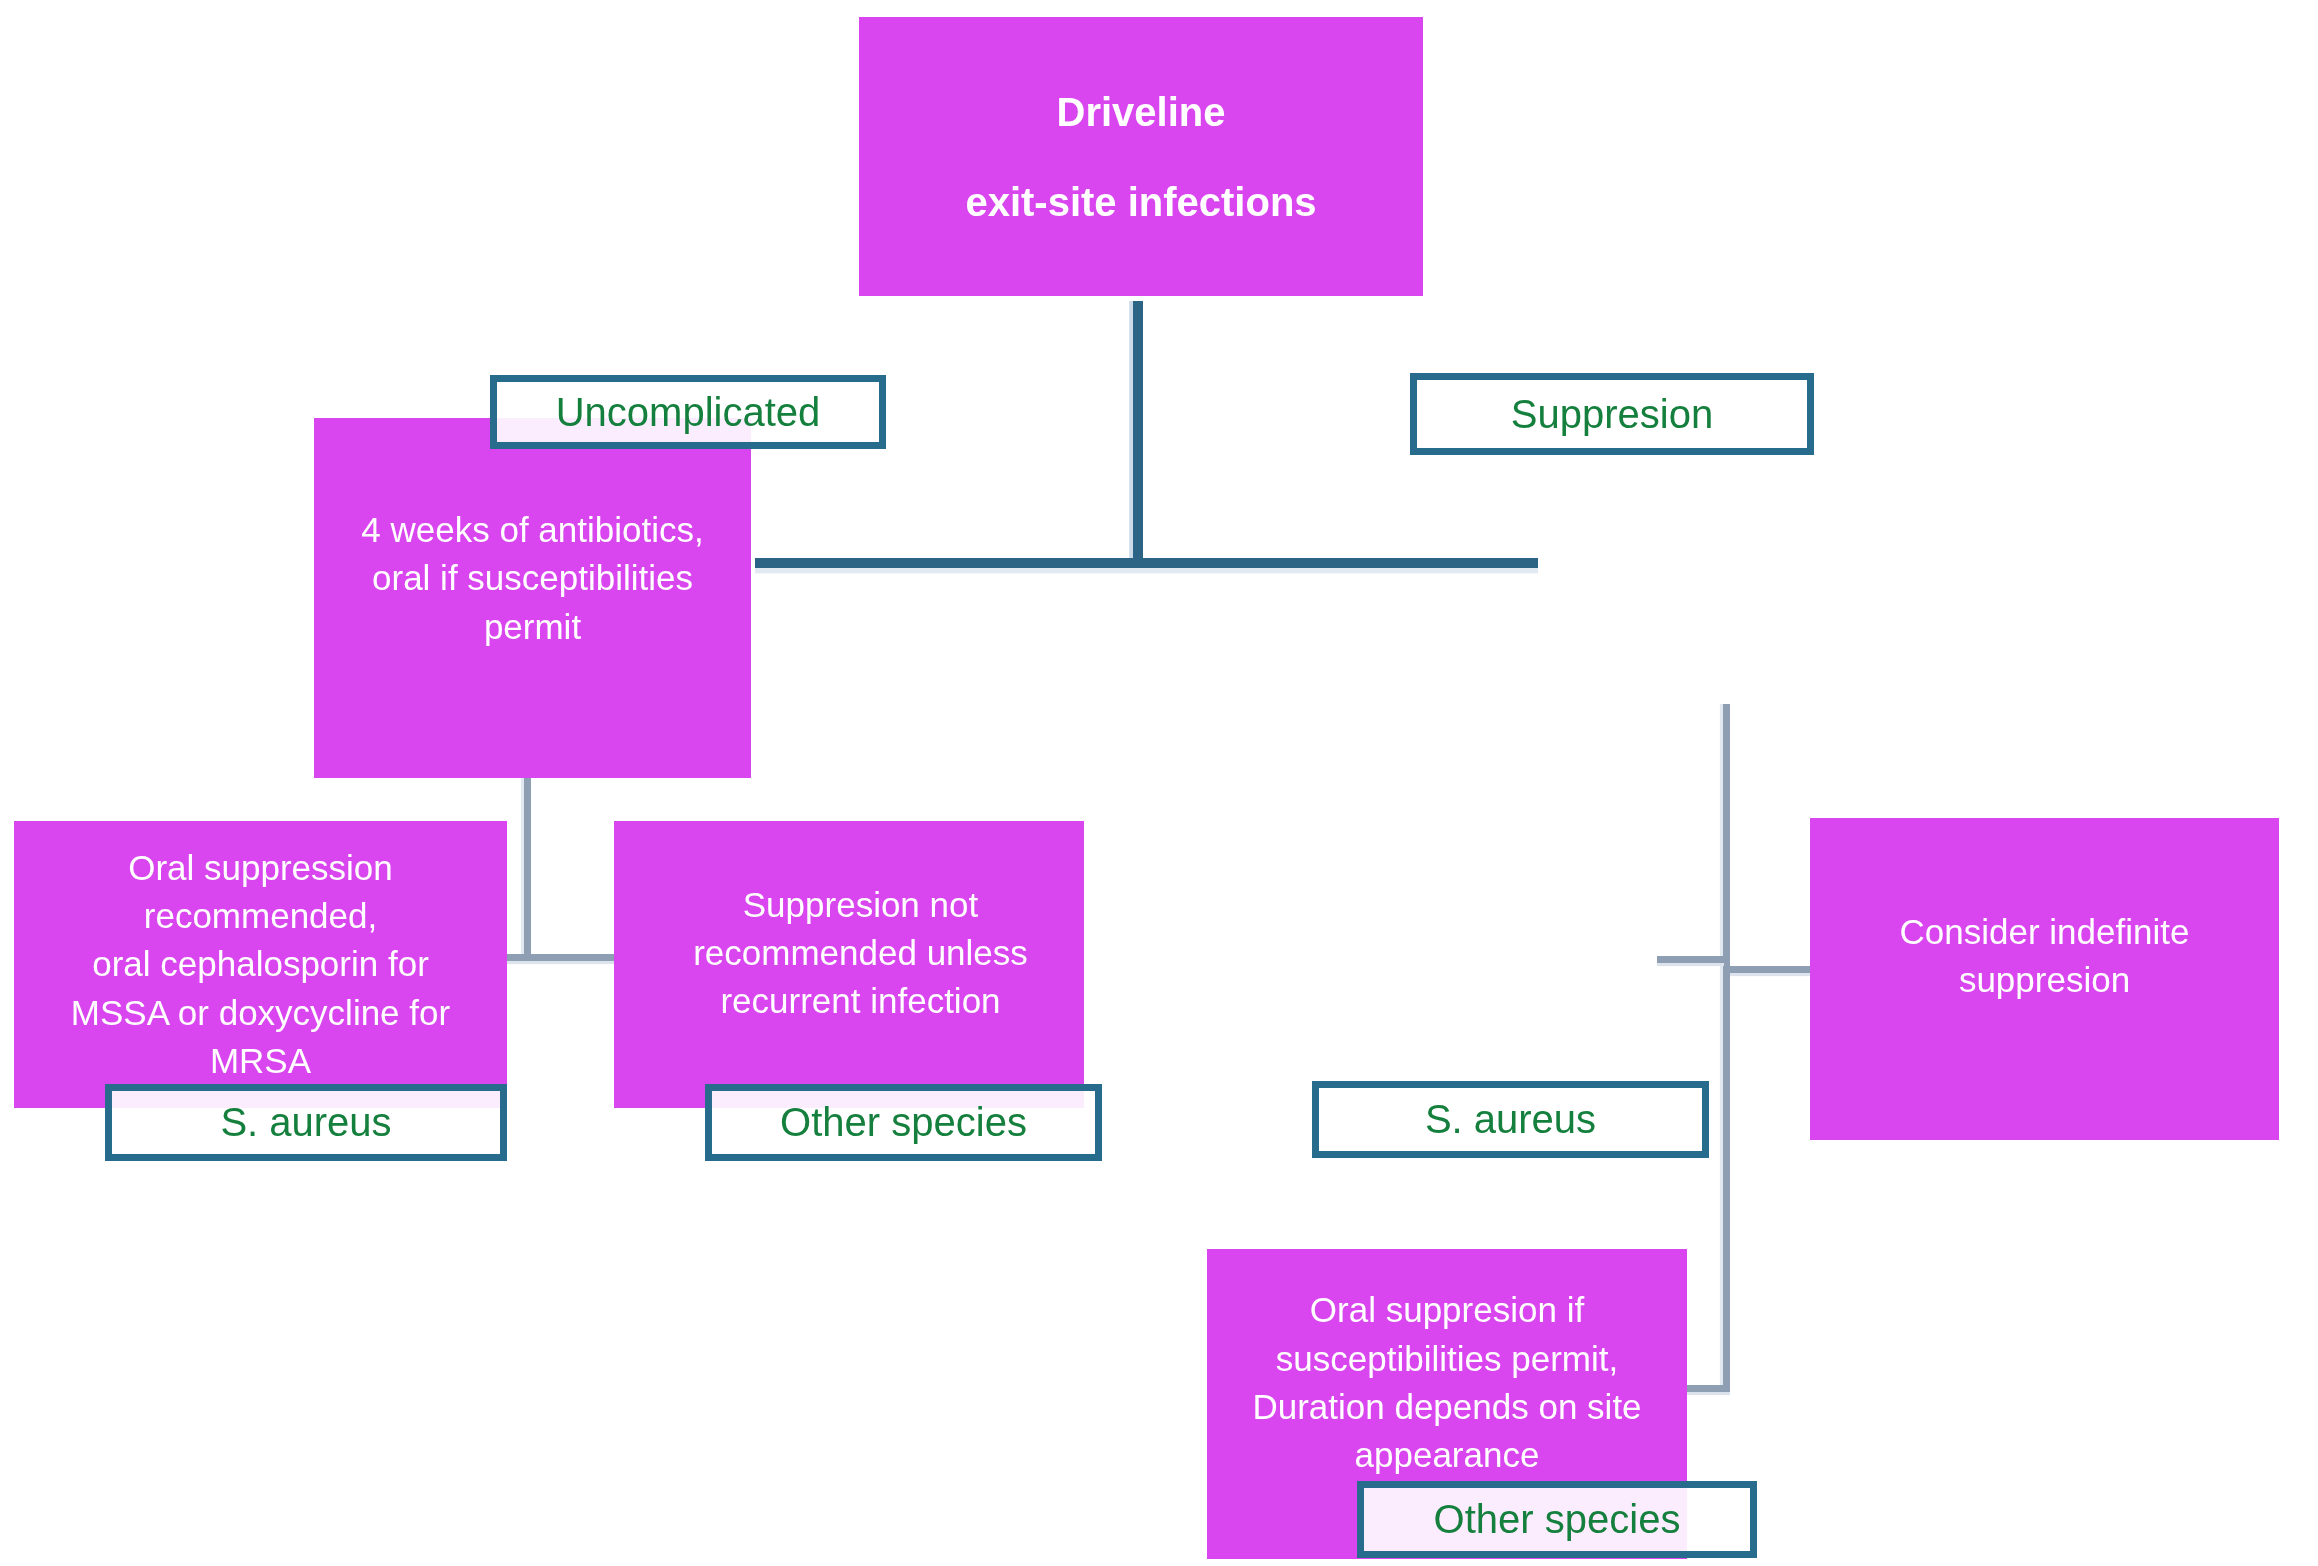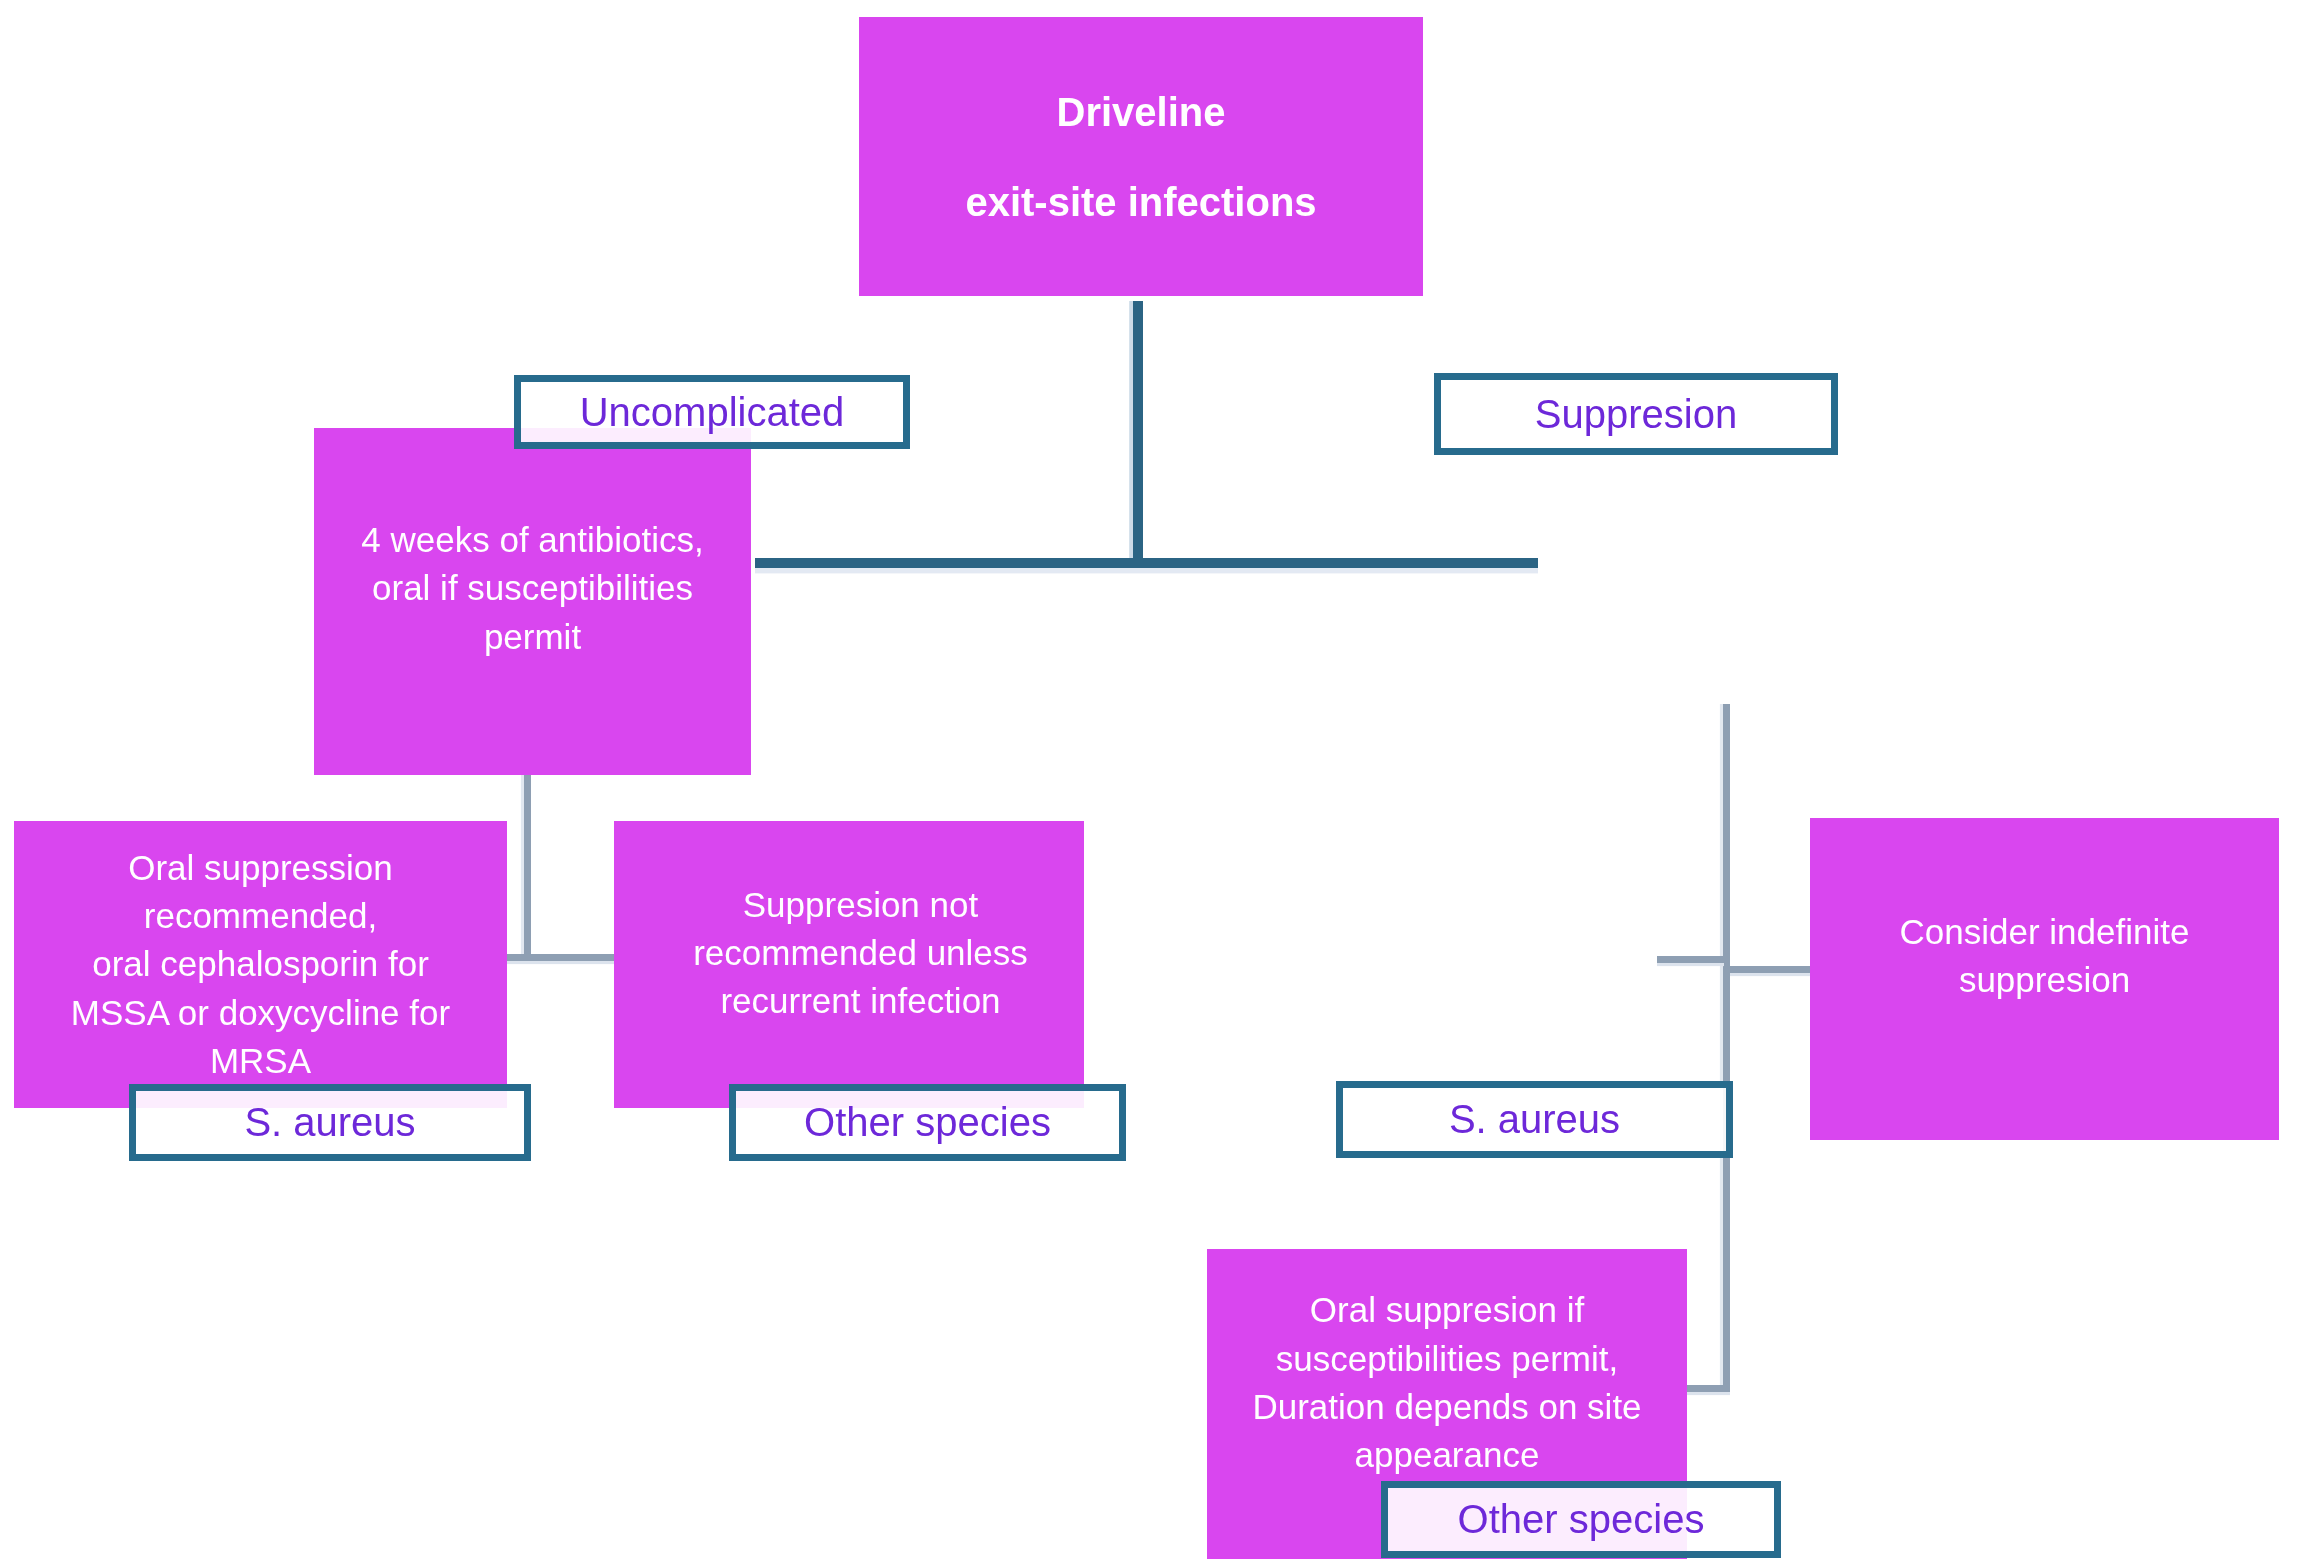--- a/index.html
+++ b/index.html
@@ -44,21 +44,21 @@
     z-index: 2;
   }
   .bluebox .txt {
     white-space: pre-line;
     font-size: 35px;
     line-height: 1.38;
     color: #ffffff;
   }
   #node-root { left: 859px; top: 17px; width: 564px; height: 279px; }
   #node-root .txt { font-weight: bold; font-size: 40px; line-height: 2.25; }
-  #node-uncomplicated-plan { left: 314px; top: 428px; width: 437px; height: 344px; padding-bottom: 3px; }
+  #node-uncomplicated-plan { left: 314px; top: 418px; width: 437px; height: 344px; padding-bottom: 16px; }
   #node-uncomplicated-plan .txt { padding-bottom: 23px; }
   #node-complicated-plan { left: 1526px; top: 426px; width: 444px; height: 276px; }
   #node-complicated-plan .txt { padding-bottom: 46px; }
   #node-unc-saureus { left: 14px; top: 821px; width: 493px; height: 287px; }
   #node-unc-other { left: 614px; top: 821px; width: 447px; height: 287px; padding-left: 23px; }
   #node-unc-other .txt { padding-bottom: 23px; }
   #node-comp-saureus { left: 1204px; top: 815px; width: 453px; height: 291px; }
   #node-comp-saureus .txt { padding-bottom: 23px; }
   #node-comp-candida { left: 1810px; top: 818px; width: 469px; height: 322px; }
   #node-comp-candida .txt { padding-bottom: 46px; }
@@ -69,23 +69,22 @@
   .tag {
     position: absolute;
     background: rgba(255, 255, 255, 0.9);
     border: 7px solid #276b8d;
     box-sizing: border-box;
     display: flex;
     align-items: center;
     justify-content: center;
     text-align: center;
     z-index: 3;
-    color: #6d28d9;
+    color: #15803d;
     font-size: 40px;
-    margin-left: 24px;
   }
   #tag-uncomplicated { left: 490px;  top: 375px;  width: 396px; height: 74px; }
   #tag-complicated   { left: 1410px; top: 373px;  width: 404px; height: 82px; }
   #tag-unc-saureus   { left: 105px;  top: 1084px; width: 402px; height: 77px; }
   #tag-unc-other     { left: 705px;  top: 1084px; width: 397px; height: 77px; }
   #tag-comp-saureus  { left: 1312px; top: 1081px; width: 397px; height: 77px; }
   #tag-comp-candida  { left: 1940px; top: 1109px; width: 376px; height: 77px; }
   #tag-comp-other    { left: 1357px; top: 1481px; width: 400px; height: 77px; }
 </style>
 </head>

